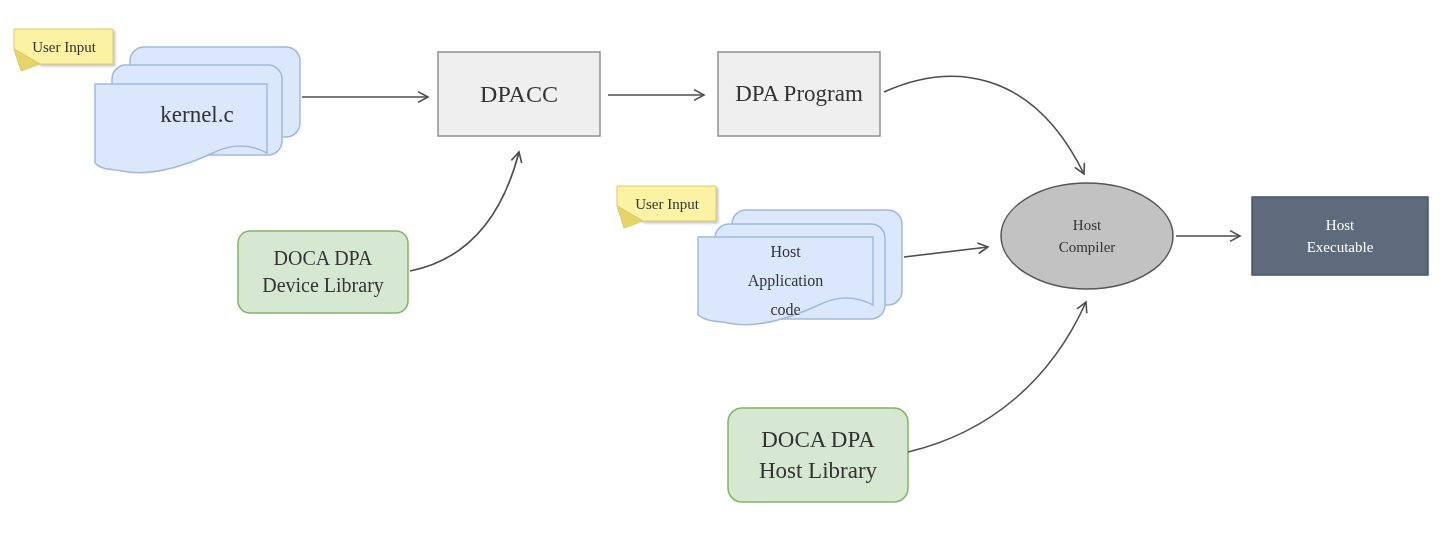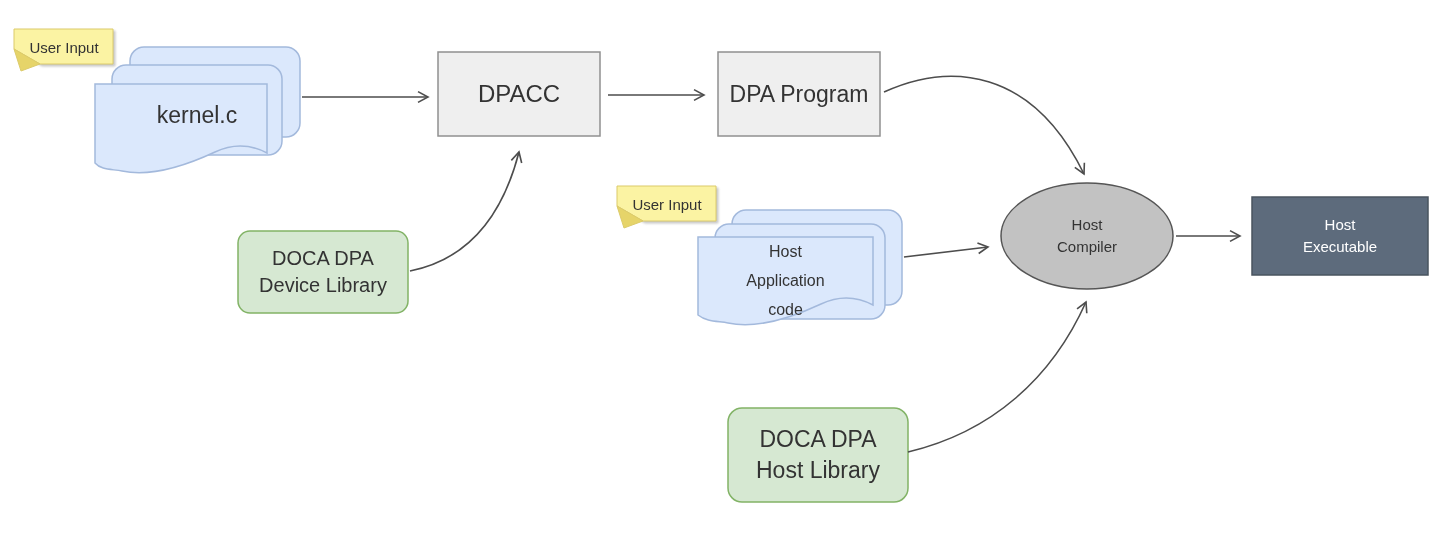--- a/index.html
+++ b/index.html
@@ -1,21 +1,21 @@
 <!DOCTYPE html>
 <html style="--note-fill: #FBF3A3; --note-fold: #E6D469; --note-stroke: #DCCB6A; --doc-fill: #DBE8FC; --doc-stroke: #A3B9DC; --box-fill: #EFEFEF; --box-stroke: #909090; --ellipse-fill: #C2C2C2; --ellipse-stroke: #555555; --dark-fill: #5D6B7C; --dark-stroke: #49545F; --green-fill: #D6E8D2; --green-stroke: #82B366; --arrow-color: #4D4D4D; --text-color: #333333; --text-light: #FFFFFF;"><head>
 <meta charset="utf-8">
 <style>
   html, body { margin: 0; padding: 0; background: #ffffff; }
   .canvas {
     position: relative;
     width: 1440px;
     height: 543px;
     background: #ffffff;
-    font-family: Liberation Sans, sans-serif;
+    font-family: Liberation Serif, serif;
     overflow: hidden;
   }
   .canvas svg { position: absolute; left: 0; top: 0; }
 
   
   .note-main { fill: var(--note-fill); stroke: var(--note-stroke); stroke-width: 1; filter: drop-shadow(2px 2px 1px rgba(130,130,130,0.45)); }
   .note-fold { fill: var(--note-fold); stroke: var(--note-stroke); stroke-width: 1; }
   .doc   { fill: var(--doc-fill);    stroke: var(--doc-stroke);    stroke-width: 1.5; }
   .gbox  { fill: var(--box-fill);    stroke: var(--box-stroke);    stroke-width: 1.5; }
   .ell   { fill: var(--ellipse-fill);stroke: var(--ellipse-stroke);stroke-width: 1.5; }

